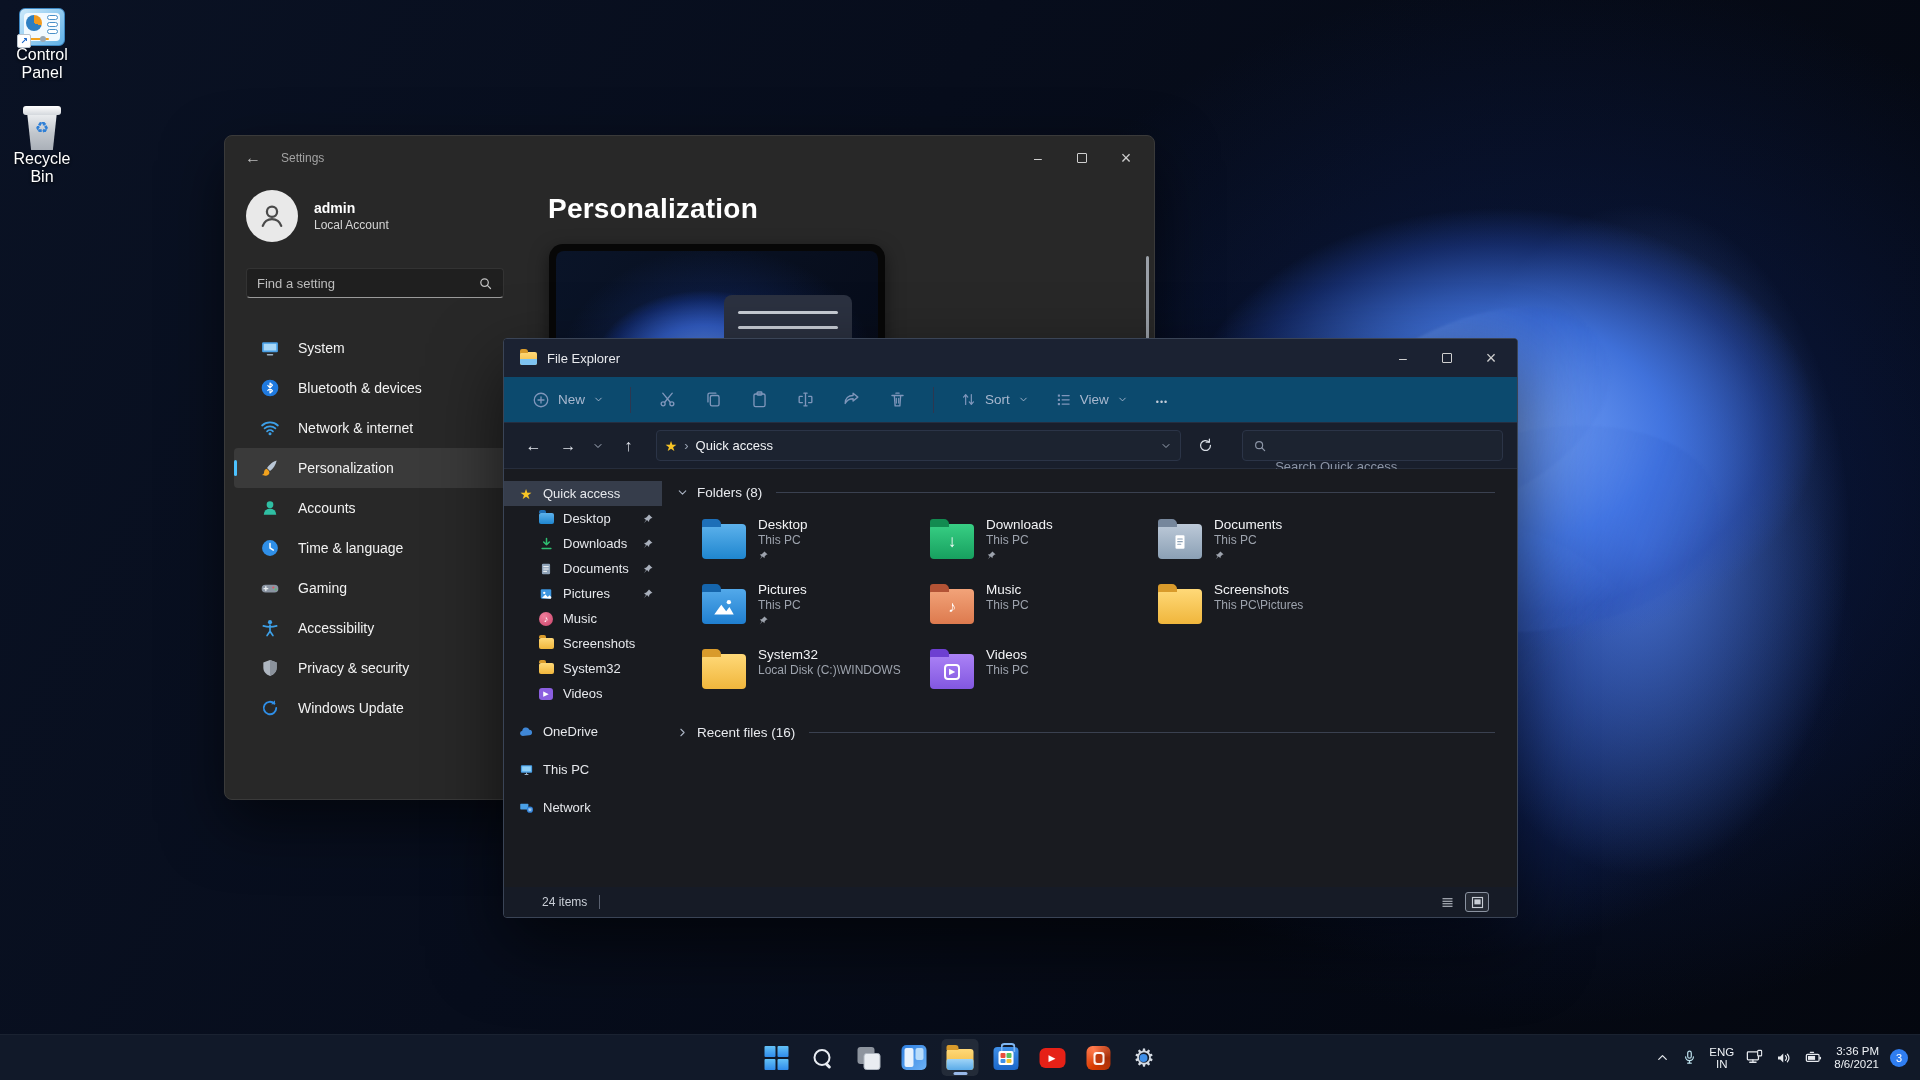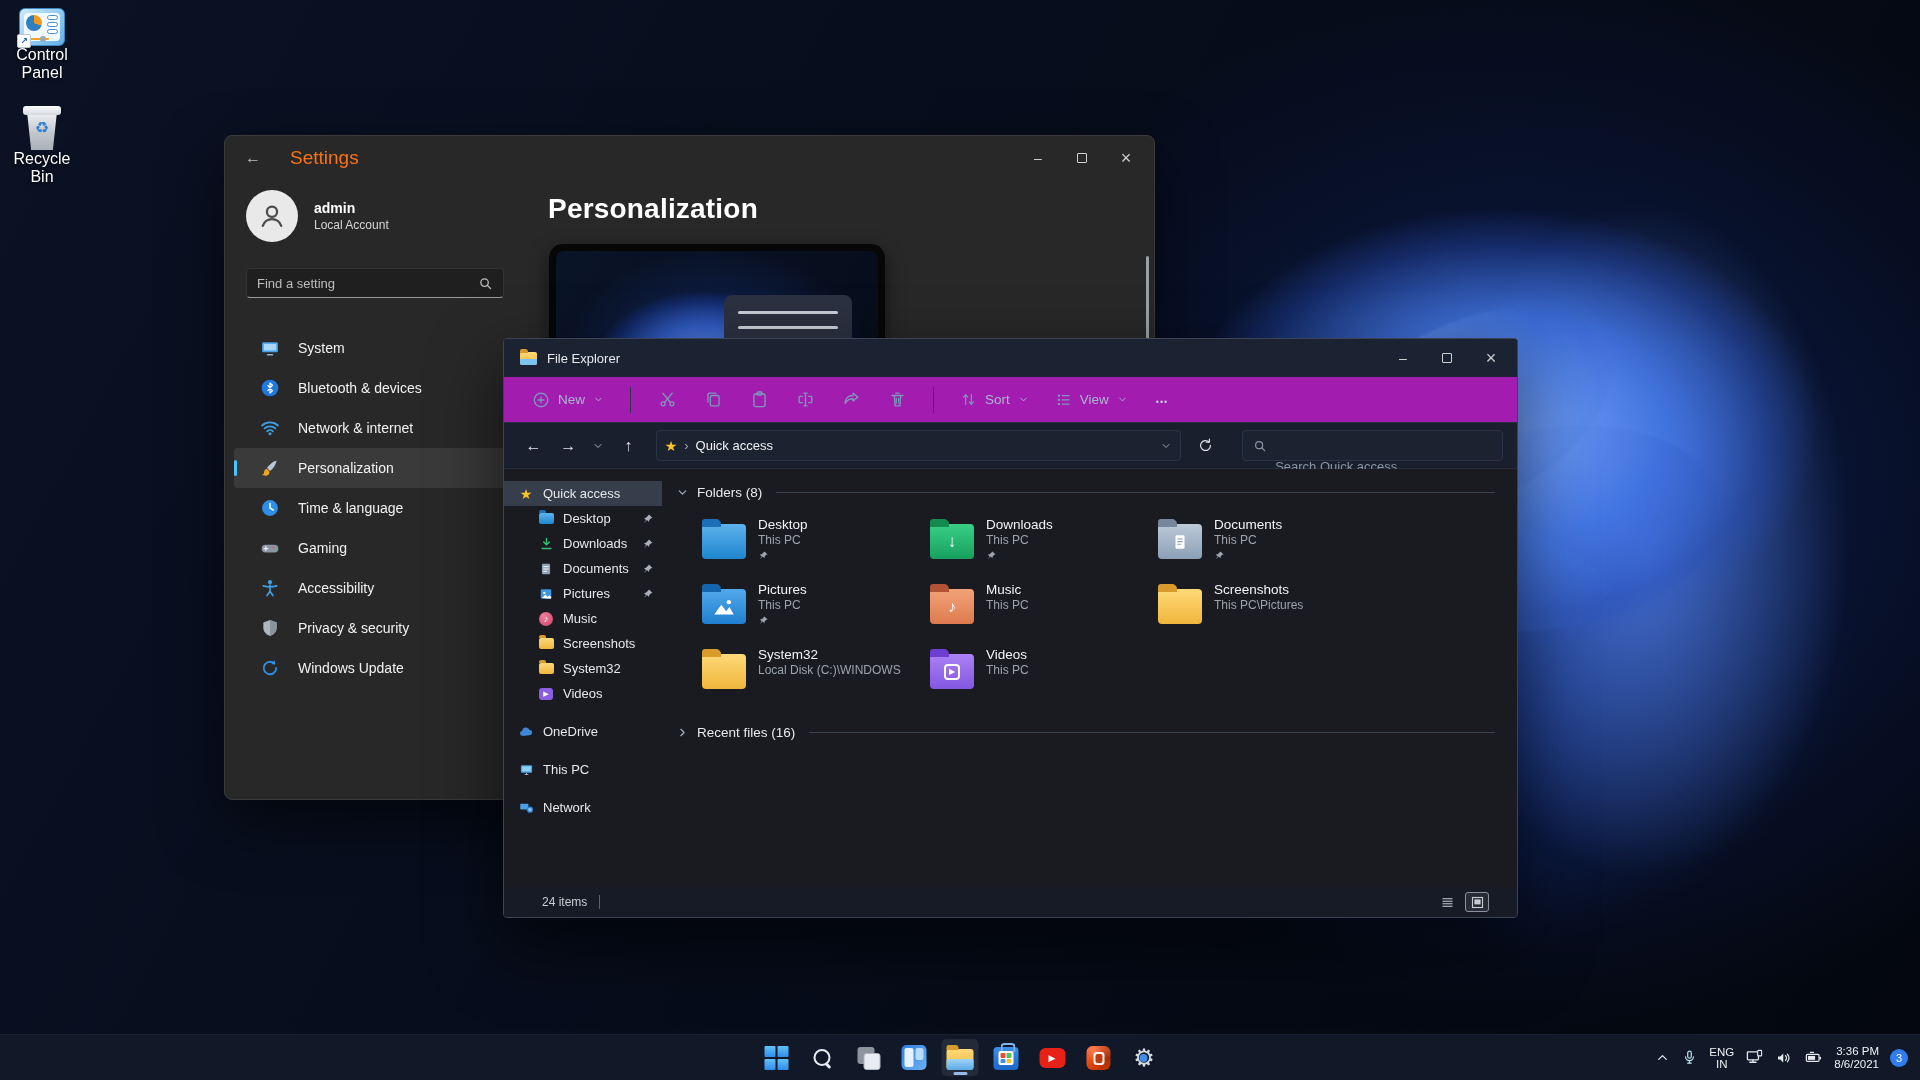--- a/index.html
+++ b/index.html
@@ -47,21 +47,21 @@
   .wc{width:44px;height:30px;display:flex;align-items:center;justify-content:center;color:#cfcfcf;font-size:14px;}
   .wc .box{width:10px;height:10px;border:1px solid #cfcfcf;border-radius:1px;display:block;}
   .wc.min::before{content:"\2013";}
   .wc.close::before{content:"\00D7";font-size:18px;}
   
   .settings-window{position:absolute;left:224px;top:135px;width:931px;height:665px;background:#282828;
     border:1px solid #3a3a3a;border-radius:8px;box-shadow:0 24px 60px rgba(0,0,0,.55);z-index:10;}
   .s-titlebar{display:flex;align-items:center;height:44px;padding-left:20px;}
   .s-back{color:#bdbdbd;font-size:16px;width:30px;}
   .s-back::before{content:"\2190";}
-  .s-title{color:#f97316;font-size:19px;margin-left:15px;}
+  .s-title{color:#a3a3a3;font-size:12px;margin-left:6px;}
   .s-titlebar .win-controls{margin-left:auto;margin-right:6px;}
   .s-sidebar{position:absolute;left:0;top:44px;width:305px;bottom:0;padding:10px 0 0 21px;}
   .s-user{display:flex;align-items:center;gap:16px;}
   .s-avatar{width:52px;height:52px;border-radius:50%;background:#e9e9e9;display:flex;align-items:center;justify-content:center;}
   .s-user-name{color:#fff;font-size:14px;font-weight:bold;}
   .s-user-type{color:#d6d6d6;font-size:12px;margin-top:2px;}
   .s-search{margin-top:26px;width:258px;height:30px;background:#1f1f1f;border:1px solid #333;border-bottom:1px solid #9a9a9a;
     border-radius:4px;display:flex;align-items:center;padding:0 10px;}
   .s-search-ph{color:#bdbdbd;font-size:13px;}
   .s-search svg{margin-left:auto;}
@@ -84,21 +84,21 @@
   
   .explorer-window{position:absolute;left:503px;top:338px;width:1015px;height:580px;border-radius:4px;
     border:1px solid #3a4456;box-shadow:0 28px 70px rgba(0,0,0,.6);z-index:20;overflow:hidden;
     background:#191b20;display:flex;flex-direction:column;}
   .e-titlebar{height:38px;background:#1b2232;display:flex;align-items:center;padding-left:16px;flex:none;}
   .e-title-ic{position:relative;width:17px;height:13px;border-radius:2px;background:linear-gradient(180deg,#ffd978,#f2b93f);}
   .e-title-ic::before{content:"";position:absolute;top:-3px;left:0;width:8px;height:4px;border-radius:2px 3px 0 0;background:#d99b2b;}
   .e-title-ic::after{content:"";position:absolute;left:0;bottom:0;width:100%;height:6px;border-radius:0 0 2px 2px;background:#7ec3f0;}
   .e-title{color:#e8eaee;font-size:13px;margin-left:10px;}
   .e-titlebar .win-controls{margin-left:auto;margin-right:4px;}
-  .e-toolbar{height:46px;background:#a21caf;display:flex;align-items:center;padding:0 18px;gap:6px;flex:none;
+  .e-toolbar{height:46px;background:#0c4a6e;display:flex;align-items:center;padding:0 18px;gap:6px;flex:none;
     border-bottom:1px solid #252e40;}
   .tb-btn{display:flex;align-items:center;gap:8px;color:#a9b8cf;font-size:13.5px;padding:7px 10px;border-radius:4px;}
   .tb-ic{color:#7f96bb;display:flex;}
   .tb-sep{width:1px;height:26px;background:#2d3750;margin:0 10px;}
   .tb-iconbtn{width:40px;height:34px;display:flex;align-items:center;justify-content:center;color:#7f96bb;border-radius:4px;}
   .tb-ellipsis{color:#c3cbd8;font-size:17px;letter-spacing:1px;padding:0 12px;}
   .tb-ellipsis::before{content:"\2022\2022\2022";font-size:9px;}
   .e-addressrow{height:46px;display:flex;align-items:center;background:#191f2c;padding:0 14px;gap:4px;flex:none;
     border-bottom:1px solid #262d3c;}
   .nav-arrow{width:32px;height:30px;display:flex;align-items:center;justify-content:center;color:#dfe3ea;font-size:16px;border-radius:4px;}
@@ -463,20 +463,26 @@
         <span class="s-nav-label">Network &amp; internet</span>
         </div>
       <div class="s-nav-item selected">
         <svg class="i" width="20" height="20">
             <use href="#s-brush"></use>
           </svg>
         <span class="s-nav-label">Personalization</span>
         </div>
       <div class="s-nav-item">
         <svg class="i" width="20" height="20">
+            <use href="#s-person"></use>
+          </svg>
+        <span class="s-nav-label">Accounts</span>
+        </div>
+      <div class="s-nav-item">
+        <svg class="i" width="20" height="20">
             <use href="#s-clock"></use>
           </svg>
         <span class="s-nav-label">Time &amp; language</span>
         </div>
       <div class="s-nav-item">
         <svg class="i" width="20" height="20">
             <use href="#s-game"></use>
           </svg>
         <span class="s-nav-label">Gaming</span>
         </div>

